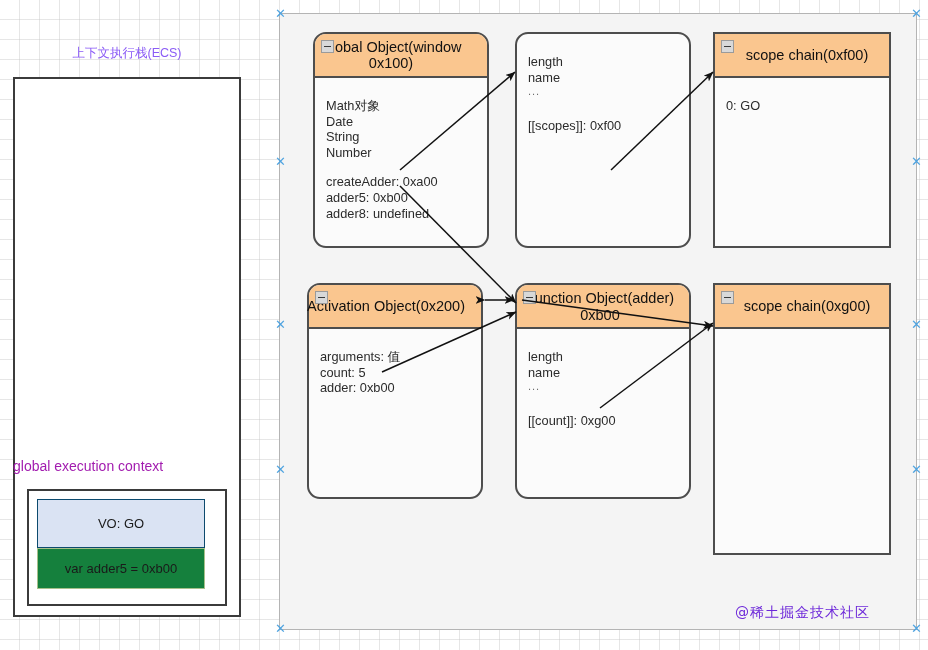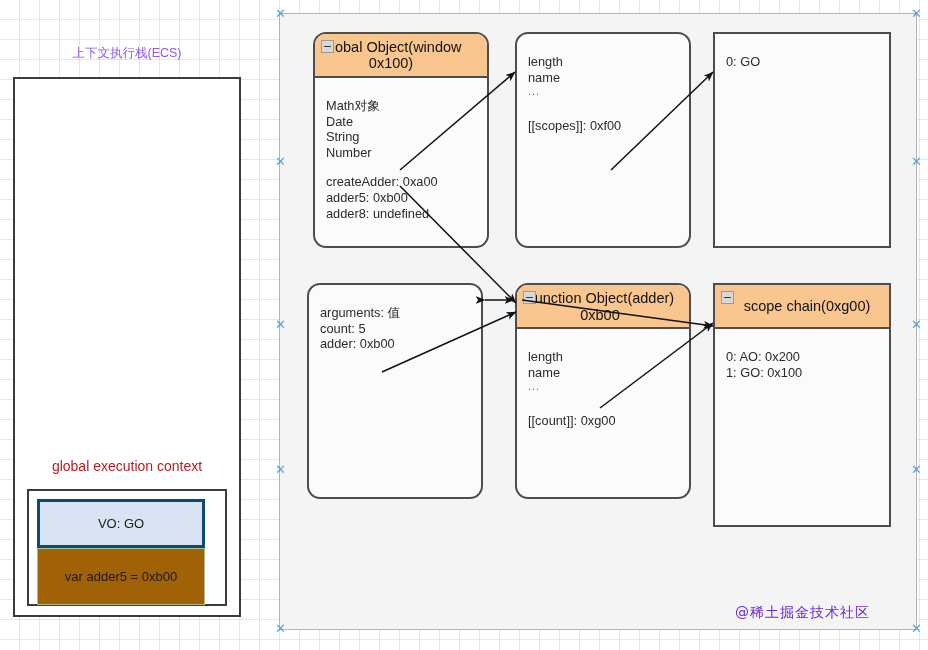--- a/index.html
+++ b/index.html
@@ -35,36 +35,36 @@
   
   #ecs-title{
     position:absolute;left:14px;top:45px;width:226px;
     text-align:center;font-size:12.5px;color:#8b5cf6;
   }
   #ecs-box{
     position:absolute;left:13px;top:77px;width:228px;height:540px;
     background:#ffffff;border:2px solid #3b3b3b;box-sizing:border-box;
   }
   #gec-label{
-    position:absolute;left:13px;top:458px;width:228px;text-align:center;
-    font-size:14px;color:#b91c1c;
+    position:absolute;left:13px;top:458px;width:228px;text-align:left;
+    font-size:14px;color:#a21caf;
   }
   #gec-box{
     position:absolute;left:27px;top:489px;width:200px;height:117px;
     background:#ffffff;border:2px solid #3b3b3b;box-sizing:border-box;
   }
   #vo-row{
     position:absolute;left:37px;top:499px;width:168px;height:49px;
-    background:#dae3f3;border:3px solid #0c4a6e;box-sizing:border-box;
+    background:#dae3f3;border:1px solid #0c4a6e;box-sizing:border-box;
     display:flex;align-items:center;justify-content:center;
     font-size:13px;color:#1a1a1a;
   }
   #var-row{
-    position:absolute;left:37px;top:548px;width:168px;height:57px;
-    background:#a16207;border:1px solid #a6c08a;box-sizing:border-box;
+    position:absolute;left:37px;top:548px;width:168px;height:41px;
+    background:#15803d;border:1px solid #a6c08a;box-sizing:border-box;
     display:flex;align-items:center;justify-content:center;
     font-size:13px;color:#1a1a1a;
   }
   
   .node{
     position:absolute;box-sizing:border-box;
     background:#fbfbfb;border:2px solid #4d4d4d;
   }
   .node.rounded{border-radius:13px;}
   .node .hdr{
@@ -147,26 +147,34 @@
 <div class="node rounded" style="left:515px;top:32px;width:176px;height:216px;">
   <div class="body">
     <div class="ln">length</div>
     <div class="ln">name</div>
     <div class="ln dots">...</div>
     <div class="ln scopes">[[scopes]]: 0xf00</div>
   </div>
 </div>
 
 <div class="node" style="left:713px;top:32px;width:178px;height:216px;">
+  <div class="hdr">
+    <span class="minus"></span>
+    <span class="title" style="width:auto;margin-left:10px;">scope chain(0xf00)</span>
+  </div>
   <div class="body">
     <div class="ln">0: GO</div>
   </div>
 </div>
 
 <div class="node rounded" style="left:307px;top:283px;width:176px;height:216px;">
+  <div class="hdr">
+    <span class="minus"></span>
+    <span class="title" style="margin-left:-18px;">Activation Object(0x200)</span>
+  </div>
   <div class="body">
     <div class="ln">arguments: 值</div>
     <div class="ln">count: 5</div>
     <div class="ln">adder: 0xb00</div>
   </div>
 </div>
 
 <div class="node rounded" style="left:515px;top:283px;width:176px;height:216px;">
   <div class="hdr two-line">
     <span class="minus"></span>
@@ -176,28 +184,24 @@
     </span>
   </div>
   <div class="body">
     <div class="ln">length</div>
     <div class="ln">name</div>
     <div class="ln dots">...</div>
     <div class="ln scopes">[[count]]: 0xg00</div>
   </div>
 </div>
 
-<div class="node" style="left:713px;top:283px;width:178px;height:244px;">
+<div class="node" style="left:713px;top:283px;width:178px;height:272px;">
   <div class="hdr">
     <span class="minus"></span>
     <span class="title" style="width:auto;margin-left:10px;">scope chain(0xg00)</span>
-  </div>
-  <div class="body">
-    <div class="ln">0: AO: 0x200</div>
-    <div class="ln">1: GO: 0x100</div>
   </div>
 </div>
 
 <svg id="arrows">
   <defs>
     <marker id="ah" markerWidth="11" markerHeight="11" refX="9.5" refY="4" orient="auto" markerUnits="userSpaceOnUse">
       <path d="M0,0 L10,4 L0,8 L2.6,4 z" fill="#111"></path>
     </marker>
   </defs>
 

